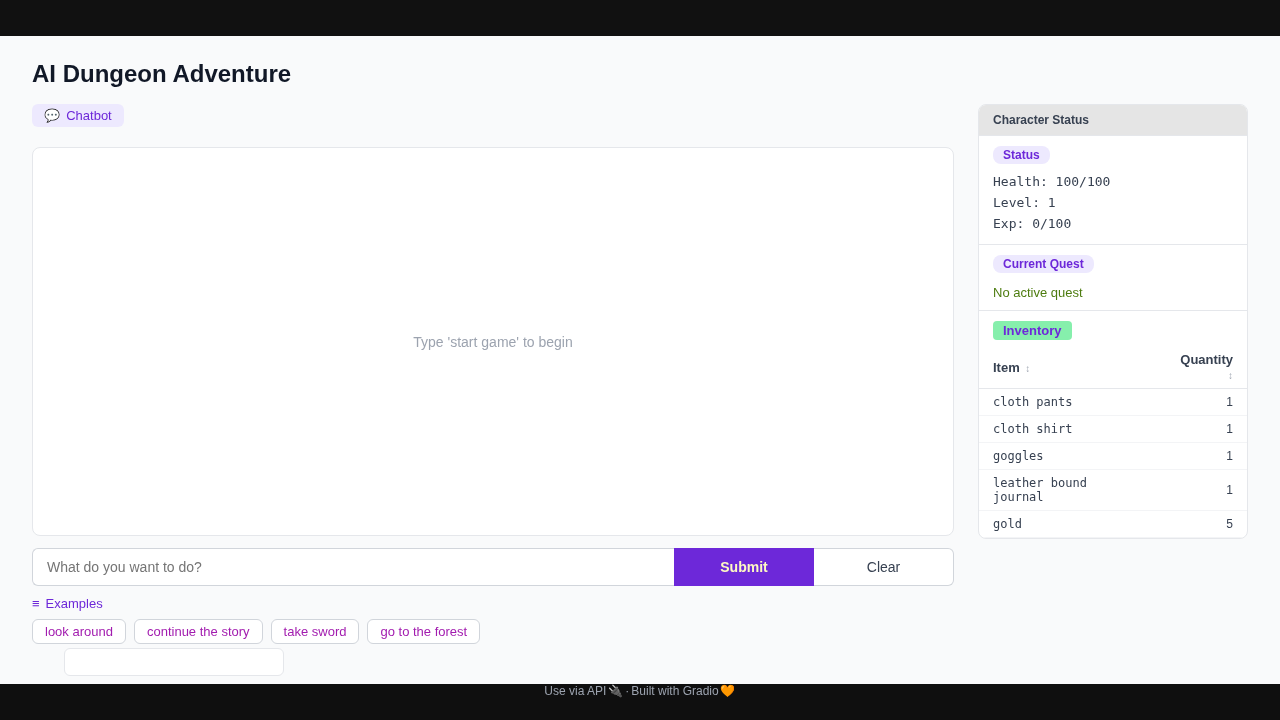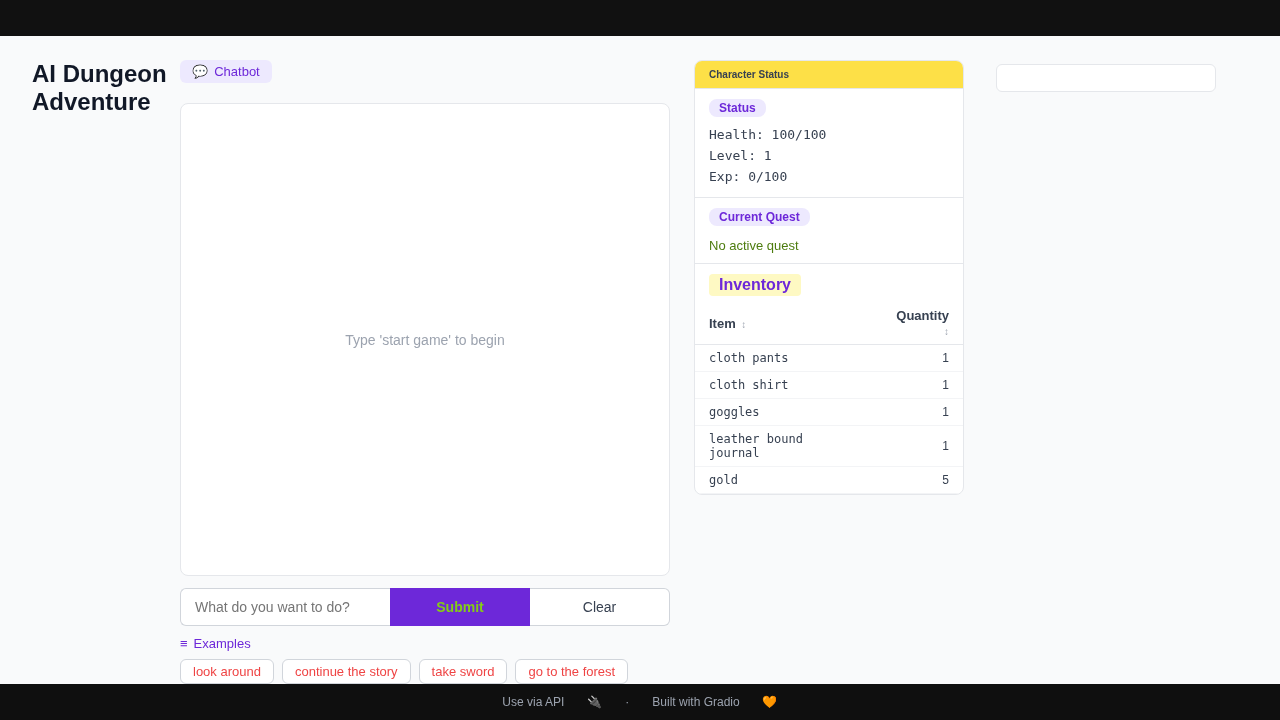--- a/index.html
+++ b/index.html
@@ -11,21 +11,21 @@
     }
     .top-bar {
       background: #111;
       height: 36px;
     }
     .main-container {
       background: #f9fafb;
       min-height: calc(720px - 72px);
       padding: 24px 32px 0 32px;
       display: flex;
-      flex-direction: row;
+      flex-direction: column;
     }
     .page-title {
       font-size: 24px;
       font-weight: 700;
       color: #111827;
       margin-bottom: 16px;
     }
     .content-row {
       display: flex;
       gap: 24px;
@@ -79,21 +79,21 @@
       border-right: none;
       border-radius: 6px 0 0 6px;
       padding: 10px 14px;
       font-size: 14px;
       color: #6b7280;
       background: #fff;
       outline: none;
     }
     .submit-btn {
       background: #6d28d9;
-      color: #84cc16;
+      color: #fef9c3;
       border: none;
       padding: 10px 28px;
       font-size: 14px;
       font-weight: 600;
       cursor: pointer;
       min-width: 140px;
     }
     .clear-btn {
       background: #fff;
       color: #374151;
@@ -122,39 +122,39 @@
       display: flex;
       gap: 8px;
       flex-wrap: wrap;
     }
     .example-pill {
       background: #fff;
       border: 1px solid #d1d5db;
       border-radius: 6px;
       padding: 4px 12px;
       font-size: 13px;
-      color: #ef4444;
+      color: #a21caf;
       cursor: pointer;
     }
     .right-panel {
       width: 270px;
       display: flex;
       flex-direction: column;
       gap: 0;
     }
     .status-card {
       background: #fff;
       border: 1px solid #e5e7eb;
       border-radius: 8px;
       overflow: hidden;
     }
     .status-card-title {
-      background: #fde047;
+      background: #e5e5e5;
       padding: 8px 14px;
-      font-size: 10px;
+      font-size: 12px;
       font-weight: 600;
       color: #374151;
       border-bottom: 1px solid #e5e7eb;
     }
     .status-section {
       padding: 10px 14px;
       border-bottom: 1px solid #e5e7eb;
     }
     .section-label {
       display: inline-block;
@@ -179,23 +179,23 @@
     .quest-text {
       font-size: 13px;
       color: #4d7c0f;
       margin-top: 4px;
     }
     .inventory-section {
       padding: 0;
     }
     .inventory-label {
       display: inline-block;
-      background: #fef9c3;
+      background: #86efac;
       color: #6d28d9;
-      font-size: 16px;
+      font-size: 13px;
       font-weight: 600;
       padding: 2px 10px;
       border-radius: 4px;
       margin: 10px 14px 0 14px;
     }
     .inventory-table {
       width: 100%;
       border-collapse: collapse;
       margin-top: 6px;
       font-size: 13px;
@@ -226,23 +226,23 @@
     }
     .sort-icon {
       font-size: 10px;
       color: #9ca3af;
       margin-left: 2px;
     }
     .bottom-bar {
       background: #0f0f0f;
       height: 36px;
       display: flex;
-      align-items: center;
+      align-items: flex-start;
       justify-content: center;
-      gap: 23px;
+      gap: 2px;
       font-size: 12px;
       color: #9ca3af;
     }
     .bottom-input-area {
       background: #f9fafb;
       padding: 4px 32px 8px 32px;
     }
     .bottom-text-box {
       background: #fff;
       border: 1px solid #e5e7eb;

